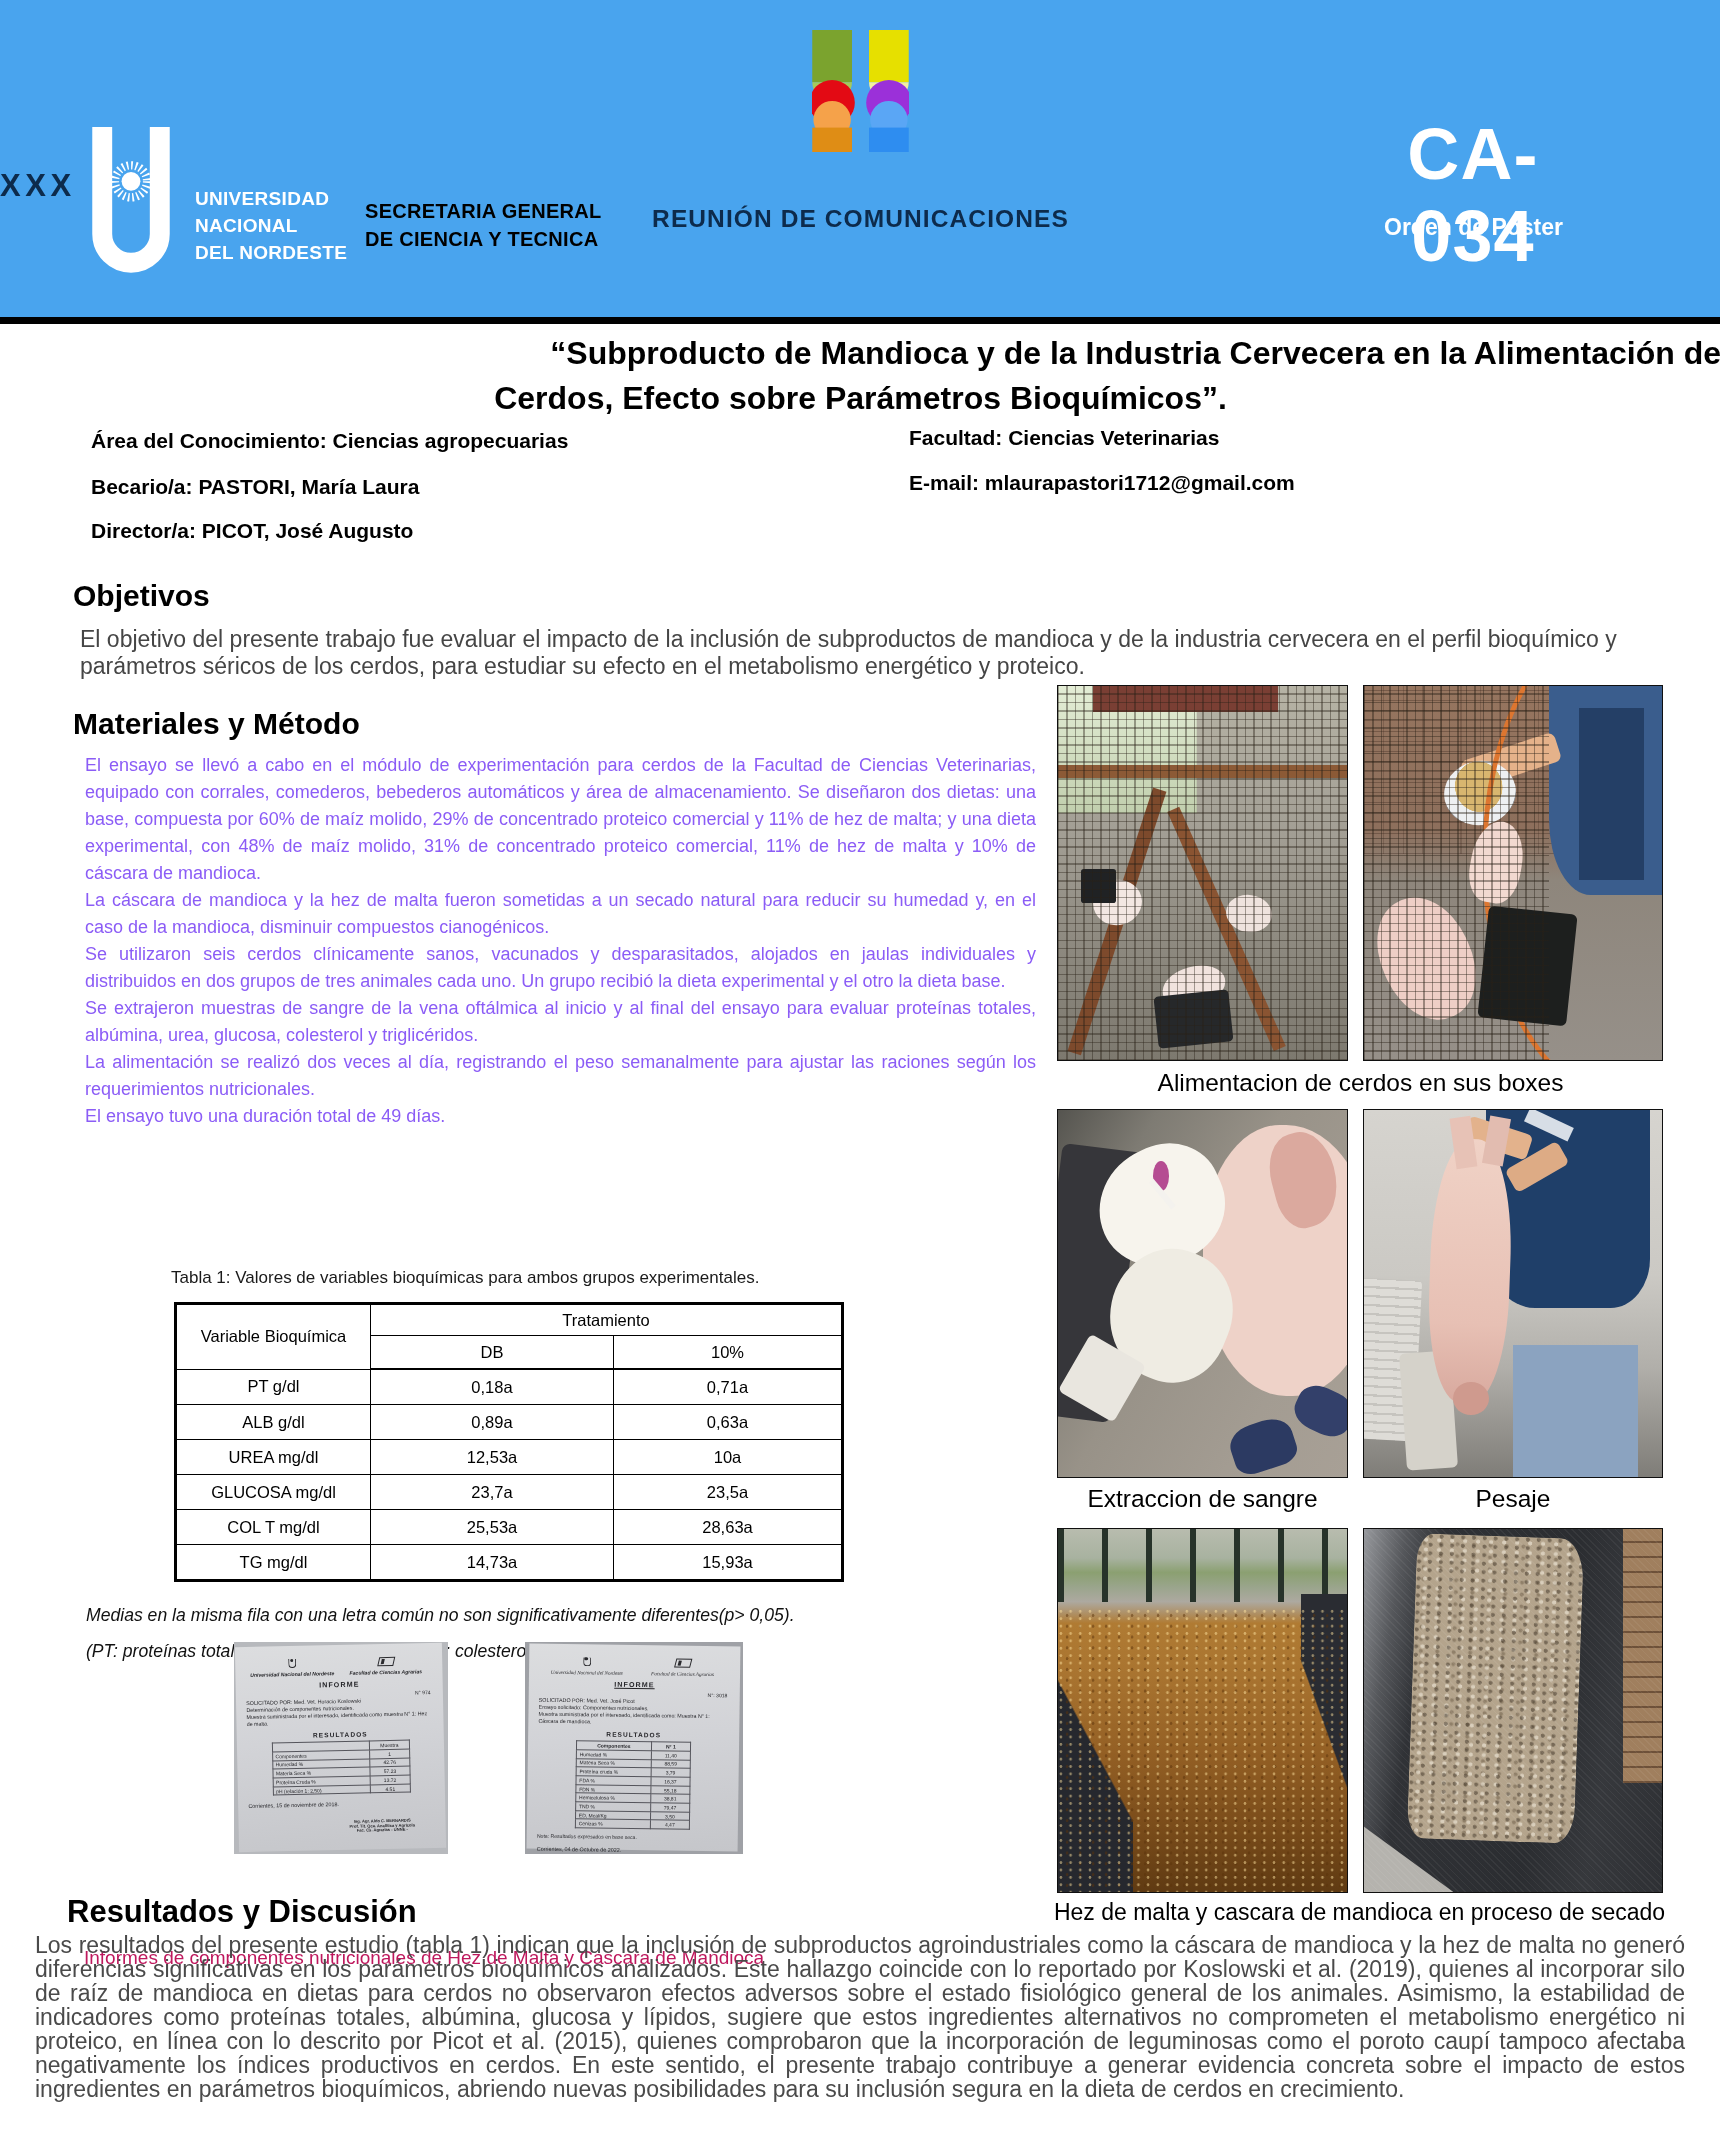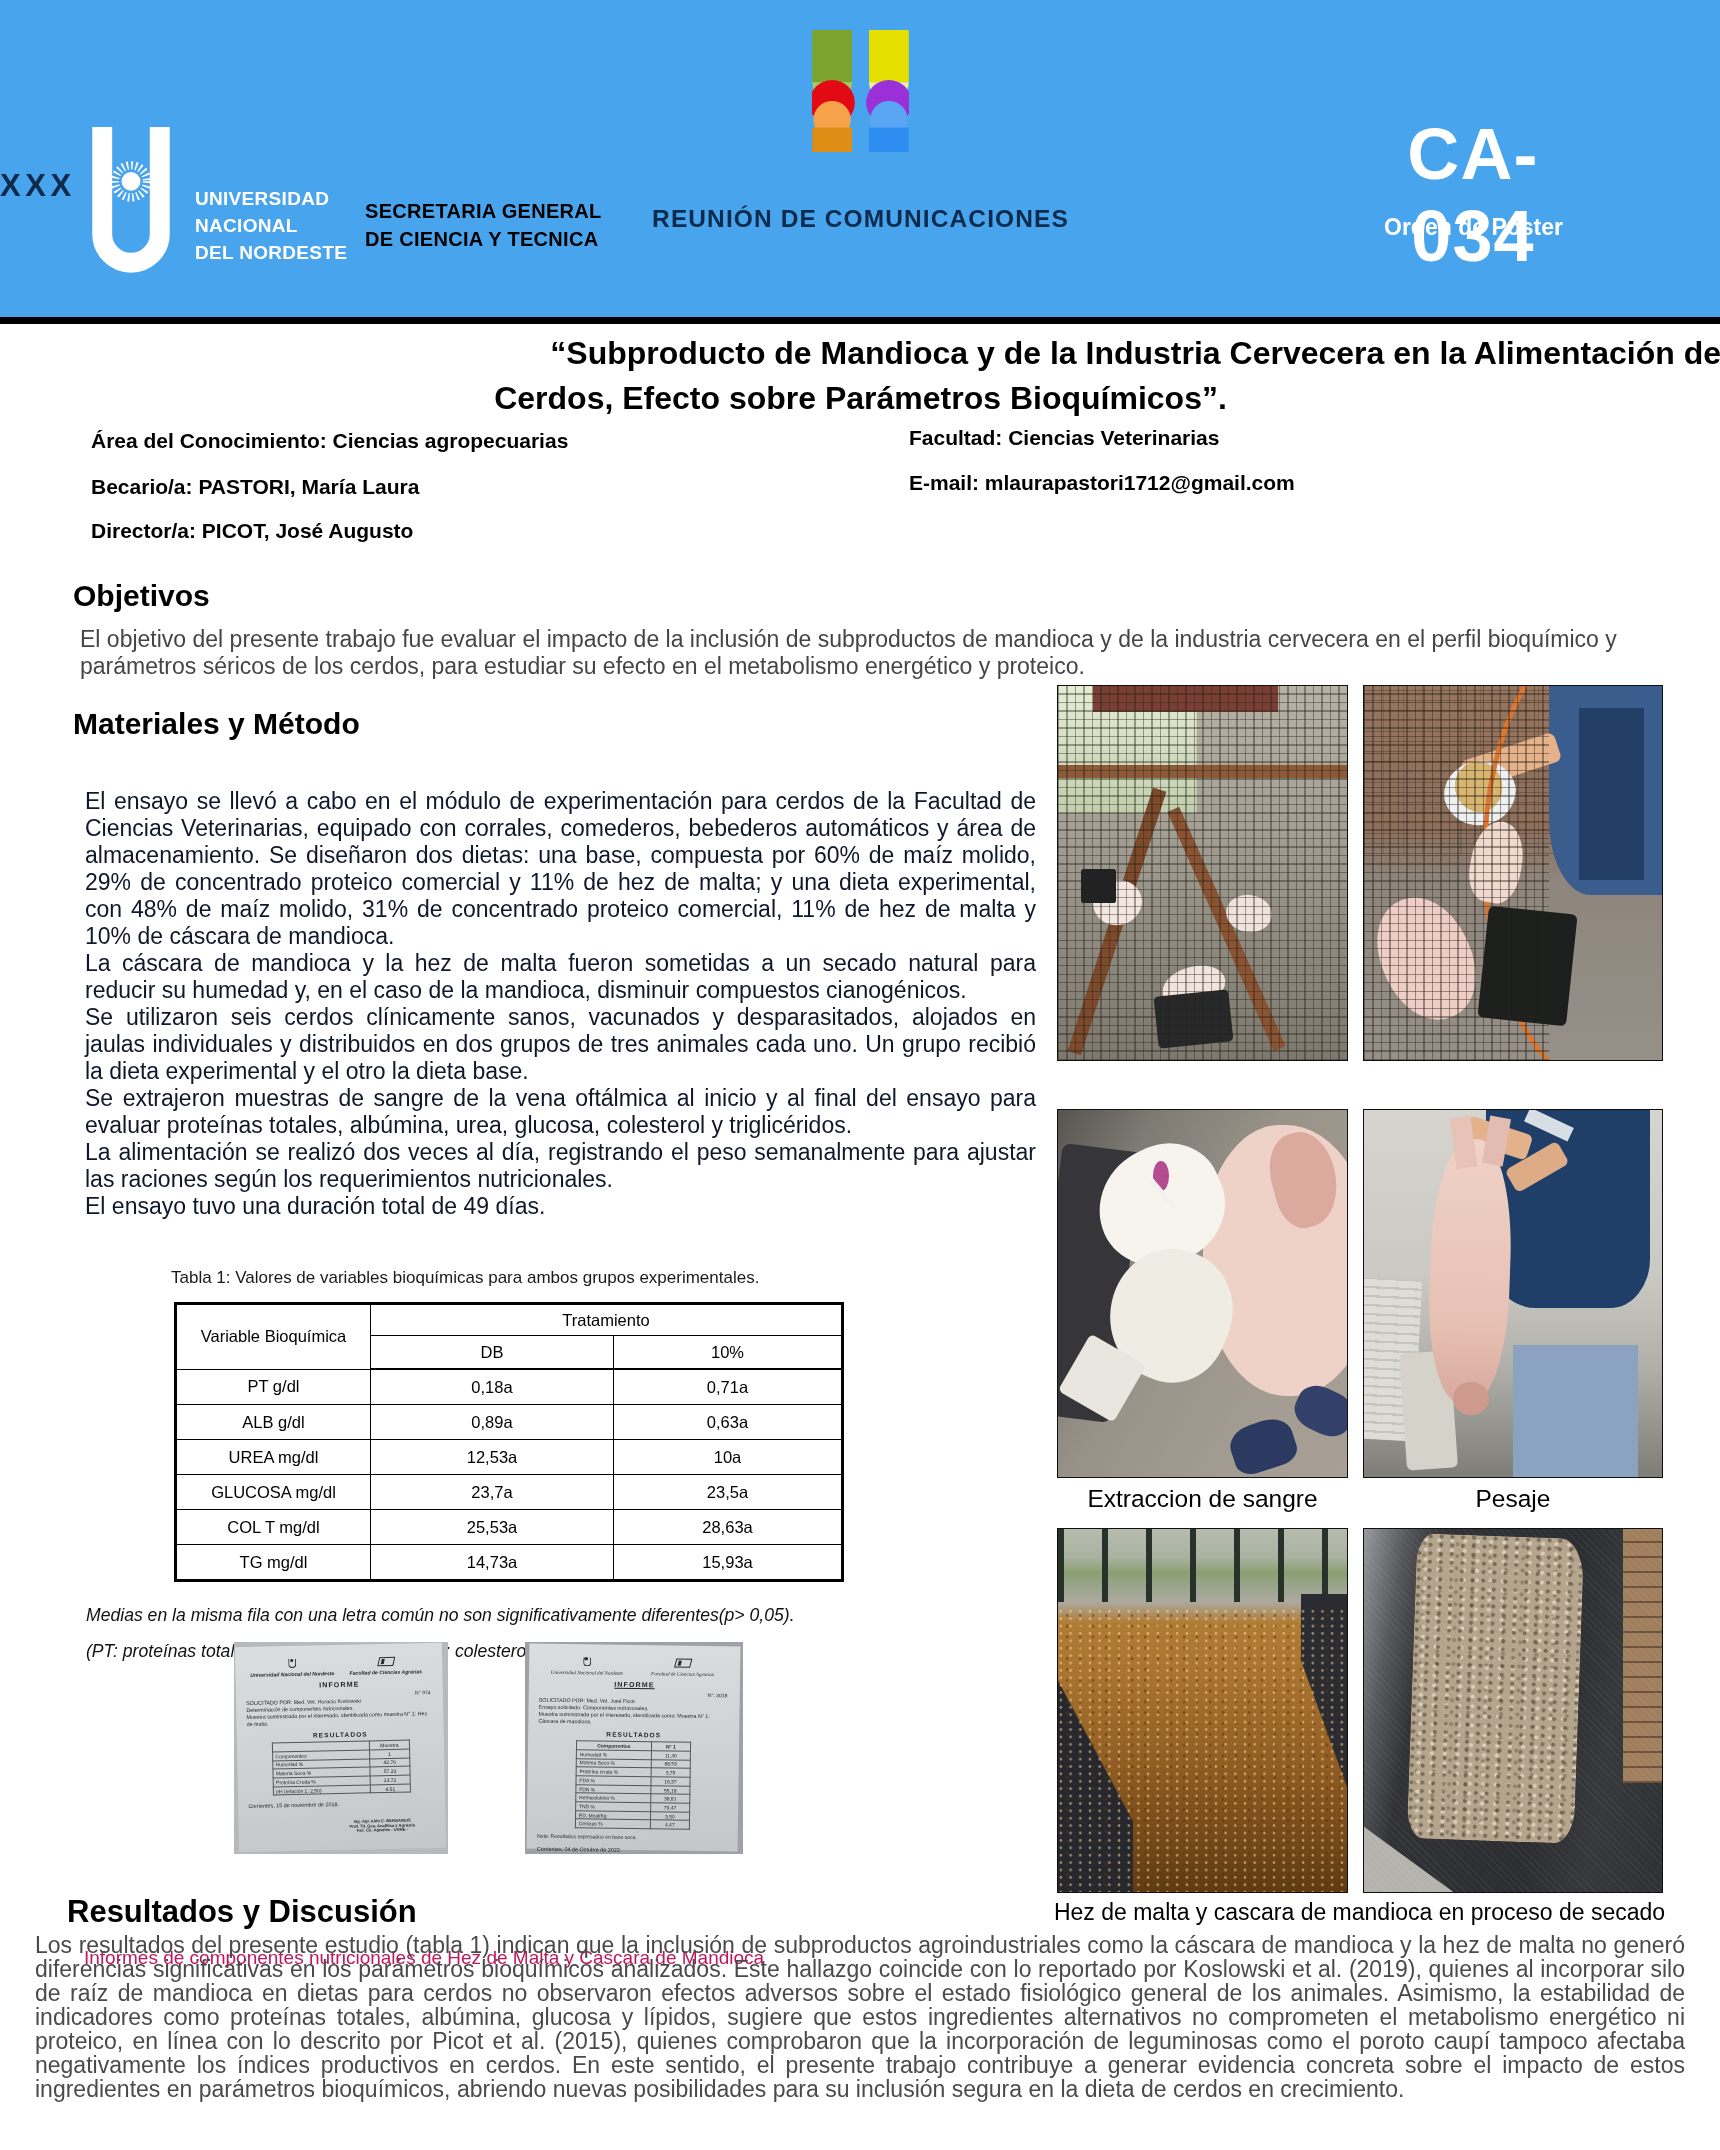--- a/index.html
+++ b/index.html
@@ -19,21 +19,21 @@
   .order{position:absolute;left:1354px;top:214px;width:239px;text-align:center;color:#fff;font-weight:700;font-size:23px;}
 
   
   .title1{position:absolute;left:0;right:0;top:335px;text-align:right;font-weight:700;font-size:32px;}
   .title2{position:absolute;left:0;right:0;top:380px;text-align:center;font-weight:700;font-size:32px;}
   .meta{font-weight:700;font-size:21px;}
 
   
   .h2{position:absolute;font-weight:700;font-size:30px;}
   .para{position:absolute;font-size:23px;line-height:27px;color:#454545;}
-  .mat{position:absolute;left:85px;top:788px;width:951px;font-size:23px;line-height:27px;color:#0f172a;text-align:justify;}
+  .mat{position:absolute;left:85px;top:752px;width:951px;font-size:18px;line-height:27px;color:#8b5cf6;text-align:justify;}
   .mat p{margin:0;}
 
   
   .tbl-cap{position:absolute;left:171px;top:1268px;font-size:17px;color:#1a1a1a;}
   table.bio{position:absolute;left:174px;top:1302px;width:670px;border-collapse:collapse;border:3.4px solid #000;font-size:16.5px;}
   table.bio th,table.bio td{border:1.7px solid #000;text-align:center;font-weight:400;padding:0;}
   table.bio .c1{width:193px;}
   table.bio .c2{width:242px;}
   table.bio tr.hr1 th{height:30px;}
   table.bio tr.hr2 th{height:32px;border-bottom:2.8px solid #000;}
@@ -351,20 +351,21 @@
     <div class="s" style="right:-2%;top:-2%;width:40%;height:58%;background:#3a5d8d;border-radius:0 0 0 35%;"></div>
     <div class="s" style="right:6%;top:6%;width:22%;height:46%;background:#243f66;"></div>
     <div class="s" style="left:33%;top:16%;width:33%;height:8%;background:#e5b28a;border-radius:6.8px;transform:rotate(-18deg);"></div>
     <div class="s" style="left:27%;top:20%;width:24%;height:17%;border-radius:50%;transform:rotate(-12deg);background:radial-gradient(ellipse at 50% 40%, #d8b66f 0 46%, #eef0f2 47% 72%, #98a0a8 73%);"></div>
     <div class="s" style="right:-28%;top:-18%;width:85%;height:125%;border:5.1px solid #dd7630;border-radius:50%;"></div>
     <div class="s" style="left:36%;top:36%;width:17%;height:22%;background:#f2d9d0;border-radius:50% 50% 40% 40%;transform:rotate(10deg);"></div>
     <div class="s" style="left:6%;top:56%;width:30%;height:34%;background:#eecec6;border-radius:48%;transform:rotate(-25deg);"></div>
     <div class="s" style="left:40%;top:60%;width:30%;height:30%;background:#1d1f1e;border-radius:5.7px;transform:rotate(6deg);"></div>
     <div class="s meshbg" style="inset:0 38% 0 0;"></div>
   </div>
+  <div class="cap" style="left:1057px;top:1069px;width:607px;">Alimentacion de cerdos en sus boxes</div>
 
   <div class="ph" id="ph2a" style="left:1057px;top:1109px;width:291px;height:369px;">
     <div class="s" style="left:-4%;top:10%;width:28%;height:74%;background:#36363a;border-radius:8px;transform:rotate(7deg);"></div>
     <div class="s" style="right:-10%;top:4%;width:60%;height:74%;background:#eed2c8;border-radius:46% 54% 50% 50%;"></div>
     <div class="s" style="right:4%;top:6%;width:22%;height:26%;background:#dba99e;border-radius:50% 50% 60% 40%;transform:rotate(-15deg);"></div>
     <div class="s" style="left:14%;top:10%;width:44%;height:32%;background:#f7f4ed;border-radius:55% 45% 50% 50%;transform:rotate(-24deg);"></div>
     <div class="s" style="left:18%;top:38%;width:42%;height:36%;background:#efece3;border-radius:50% 50% 45% 55%;transform:rotate(22deg);"></div>
     <div class="s" style="left:4%;top:64%;width:22%;height:18%;background:#e9e6df;border-radius:5.7px;transform:rotate(30deg);"></div>
     <div class="s" style="left:33%;top:14%;width:5.5%;height:8%;background:#b54c92;border-radius:50%;"></div>
     <div class="s" style="left:30%;top:22%;width:12%;height:1.6%;background:#f4f2ee;transform:rotate(50deg);"></div>

